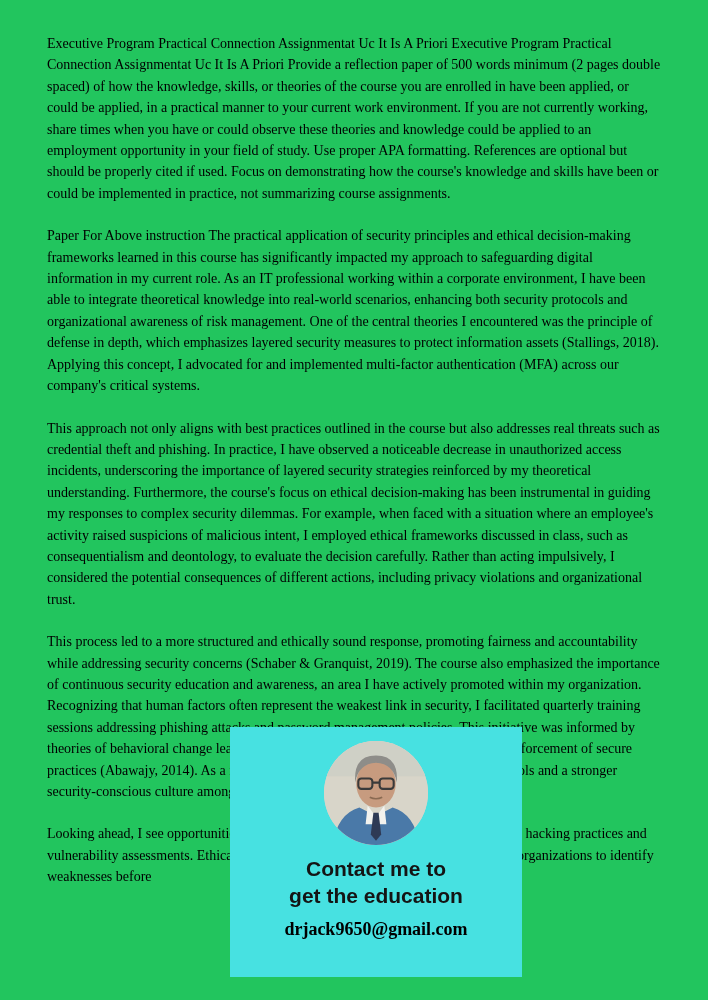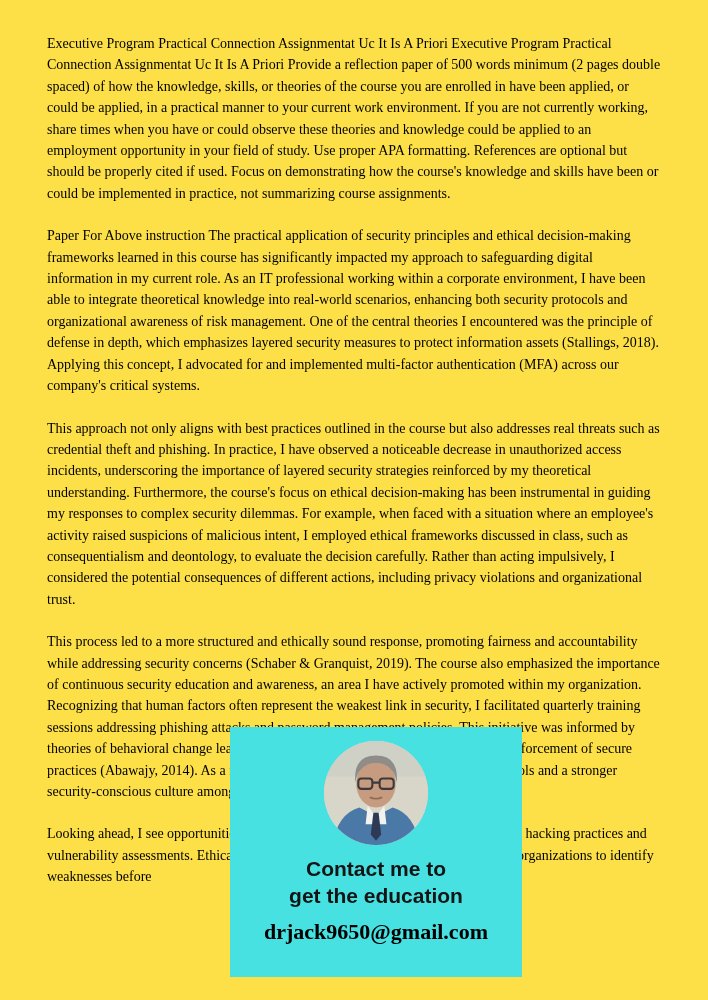--- a/index.html
+++ b/index.html
@@ -4,21 +4,21 @@
 <style>
   html, body {
     margin: 0;
     padding: 0;
     background: #ffffff;
   }
   .page {
     position: relative;
     width: 708px;
     height: 1000px;
-    background: #fde047;
+    background: #22c55e;
     overflow: hidden;
     font-family: "Liberation Serif", serif;
   }
   .doc {
     position: absolute;
     left: 47px;
     top: 33px;
     width: 614px;
     color: #000000;
     font-size: 14px;
@@ -51,21 +51,21 @@
     font-family: "Liberation Sans", sans-serif;
     font-weight: 700;
     font-size: 21px;
     line-height: 1.3;
     color: #141414;
     margin-top: 10px;
   }
   .contact-email {
     font-family: "Liberation Serif", serif;
     font-weight: 700;
-    font-size: 22px;
+    font-size: 18px;
     color: #000000;
     margin-top: 9px;
   }
 </style>
 </head>
 <body>
 
 <div class="page">
 
   <div class="doc">

